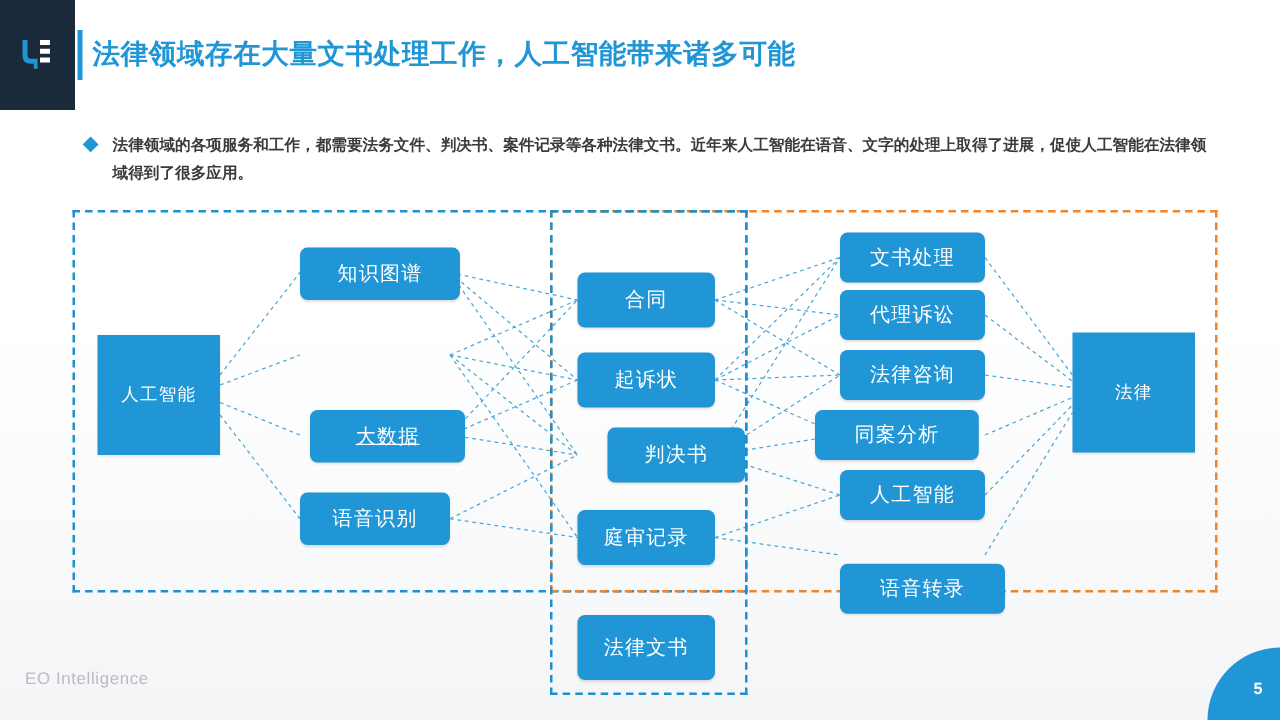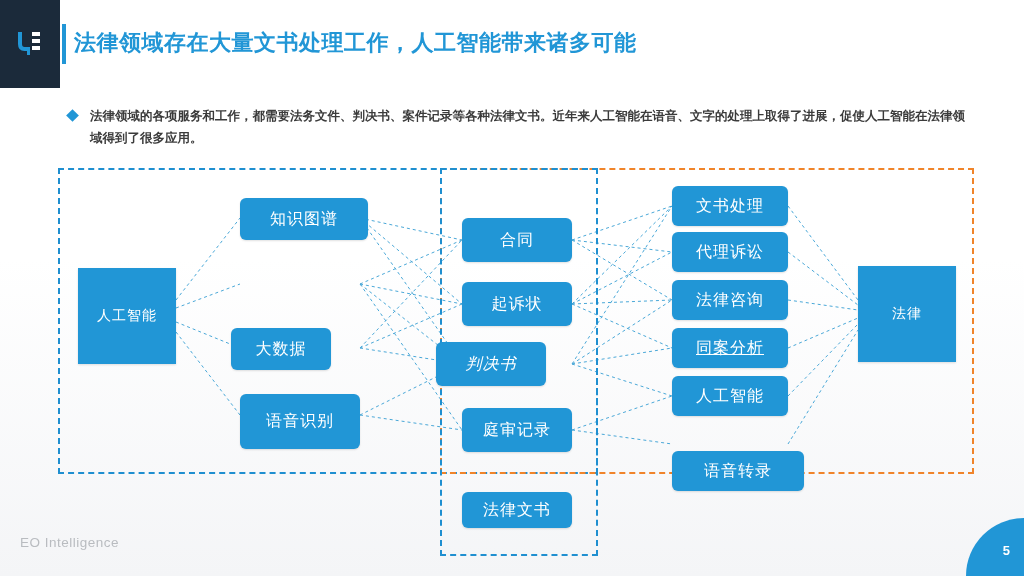--- a/index.html
+++ b/index.html
@@ -167,53 +167,53 @@
     <div class="dashed-box db-orange" style="left:440px; top:168px; width:534px; height:306px;"></div>
     <div class="dashed-box db-blue" style="left:440px; top:168px; width:158px; height:388px;"></div>
 
     <div class="node big" style="left:78px; top:268px; width:98px; height:96px;">
       <span>人工智能</span>
     </div>
 
     <div class="node" style="left:240px; top:198px; width:128px; height:42px;">
       <span>知识图谱</span>
     </div>
-    <div class="node" style="left:231px; top:328px; width:100px; height:42px;">
+    <div class="node" style="left:248px; top:328px; width:124px; height:42px;text-decoration:underline;">
       <span>大数据</span>
     </div>
-    <div class="node" style="left:240px; top:394px; width:120px; height:55px;">
+    <div class="node" style="left:240px; top:394px; width:120px; height:42px;">
       <span>语音识别</span>
     </div>
 
     <div class="node" style="left:462px; top:218px; width:110px; height:44px;">
       <span>合同</span>
     </div>
     <div class="node" style="left:462px; top:282px; width:110px; height:44px;">
       <span>起诉状</span>
     </div>
-    <div class="node" style="left:436px; top:342px; width:110px; height:44px;font-style:italic;">
+    <div class="node" style="left:486px; top:342px; width:110px; height:44px;">
       <span>判决书</span>
     </div>
     <div class="node" style="left:462px; top:408px; width:110px; height:44px;">
       <span>庭审记录</span>
     </div>
-    <div class="node" style="left:462px; top:492px; width:110px; height:36px;">
+    <div class="node" style="left:462px; top:492px; width:110px; height:52px;">
       <span>法律文书</span>
     </div>
 
     <div class="node" style="left:672px; top:186px; width:116px; height:40px;">
       <span>文书处理</span>
     </div>
     <div class="node" style="left:672px; top:232px; width:116px; height:40px;">
       <span>代理诉讼</span>
     </div>
     <div class="node" style="left:672px; top:280px; width:116px; height:40px;">
       <span>法律咨询</span>
     </div>
-    <div class="node" style="left:672px; top:328px; width:116px; height:40px;text-decoration:underline;">
+    <div class="node" style="left:652px; top:328px; width:131px; height:40px;">
       <span>同案分析</span>
     </div>
     <div class="node" style="left:672px; top:376px; width:116px; height:40px;">
       <span>人工智能</span>
     </div>
     <div class="node" style="left:672px; top:432px; width:132px; height:40px;margin-top:19px;">
       <span>语音转录</span>
     </div>
 
     <div class="node big" style="left:858px; top:266px; width:98px; height:96px;">

